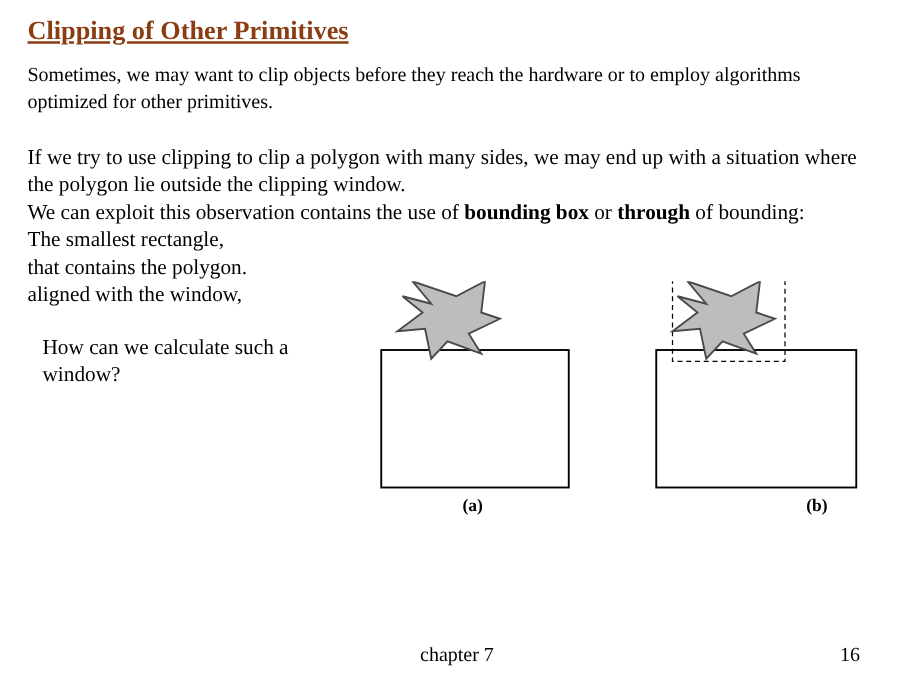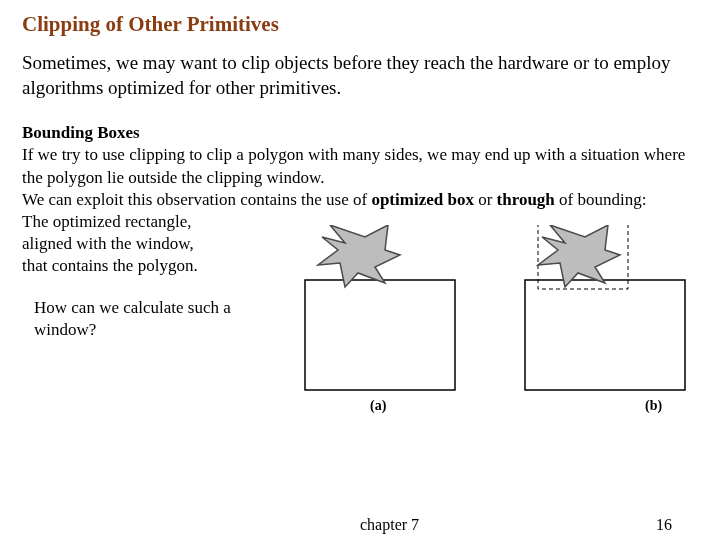--- a/index.html
+++ b/index.html
@@ -9,25 +9,26 @@
     background: #fff;
     font-family: "Times New Roman", Times, serif;
     color: #000;
     position: relative;
     padding: 12px 22px 0 22px;
   }
   .title {
     color: #8a3d12;
     font-weight: bold;
     font-size: 21px;
+    text-decoration: underline;
     text-decoration-color: #8a3d12;
     margin-bottom: 14px;
   }
   .intro {
-    font-size: 19px;
+    font-size: 16px;
     line-height: 1.3;
     margin-bottom: 22px;
   }
   .subhead {
     font-weight: bold;
     font-size: 17px;
   }
   .body-area {
     font-size: 17px;
     line-height: 1.3;
@@ -59,39 +60,38 @@
   }
   .lab-a { position: absolute; left: 80px; }
   .lab-b { position: absolute; left: 355px; }
   .footer {
     position: absolute;
     bottom: 24px;
     left: 0;
     width: 720px;
     font-size: 16px;
   }
-  .footer-chapter { position: absolute; left: 360px; }
-  .footer-page { position: absolute; right: 48px; }
+  .footer-chapter { position: absolute; left: 336px; }
+  .footer-page { position: absolute; right: 32px; }
 </style>
 </head>
 <body>
 
 <div class="title">Clipping of Other Primitives</div>
 
 <div class="intro">Sometimes, we may want to clip objects before they reach the hardware or to employ algorithms optimized for other primitives.</div>
 
 <div class="body-area">
-  <p class="subhead">Bounding Boxes</p>
   <p>If we try to use clipping to clip a polygon with many sides, we may end up with a situation where the polygon lie outside the clipping window.</p>
   <p>
-    <span>We can exploit this observation contains the use of </span><b>optimized box</b><span> or </span><b>through</b><span> of bounding:</span>
+    <span>We can exploit this observation contains the use of </span><b>bounding box</b><span> or </span><b>through</b><span> of bounding:</span>
   </p>
-  <p class="narrow-col">The optimized rectangle,</p>
+  <p class="narrow-col">The smallest rectangle,</p>
+  <p class="narrow-col">that contains the polygon.</p>
   <p class="narrow-col">aligned with the window,</p>
-  <p class="narrow-col">that contains the polygon.</p>
 </div>
 
 <div class="question">How can we calculate such a window?</div>
 
 <svg class="figure" viewBox="0 0 400 170">
 
   <rect x="15" y="55" width="150" height="110" fill="none" stroke="#000" stroke-width="1.5"></rect>
 
   <polygon points="40,0 75,12 98,0 95,25 110,30 85,42 95,58 68,48 55,62 50,38 28,40 48,25 32,12 55,18" fill="#bdbdbd" stroke="#4a4a4a" stroke-width="1.5"></polygon>
 

